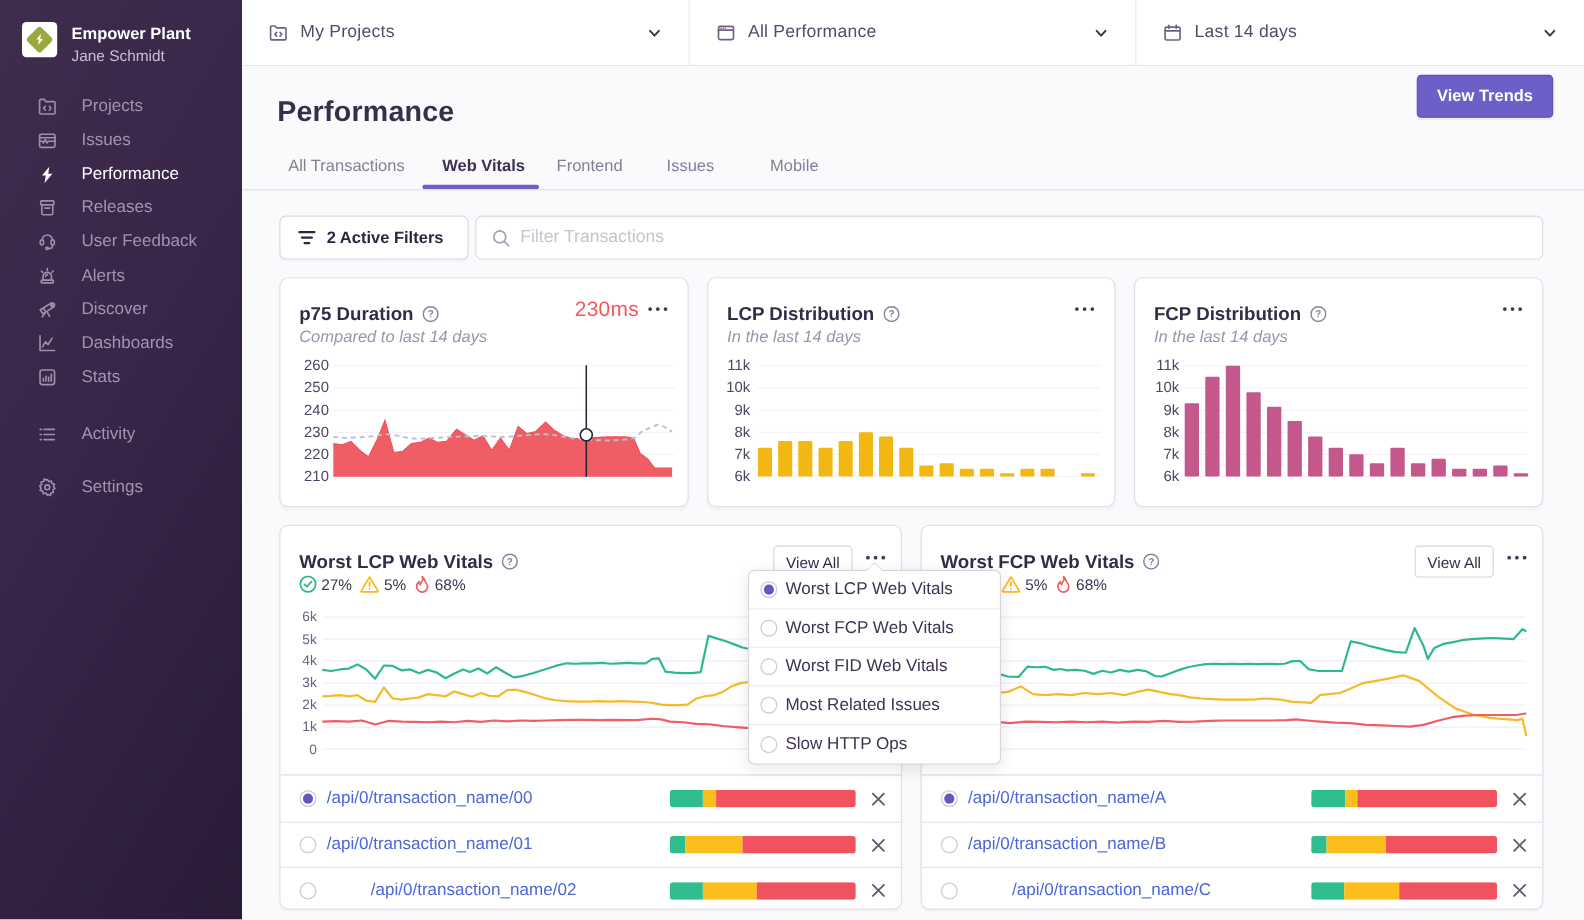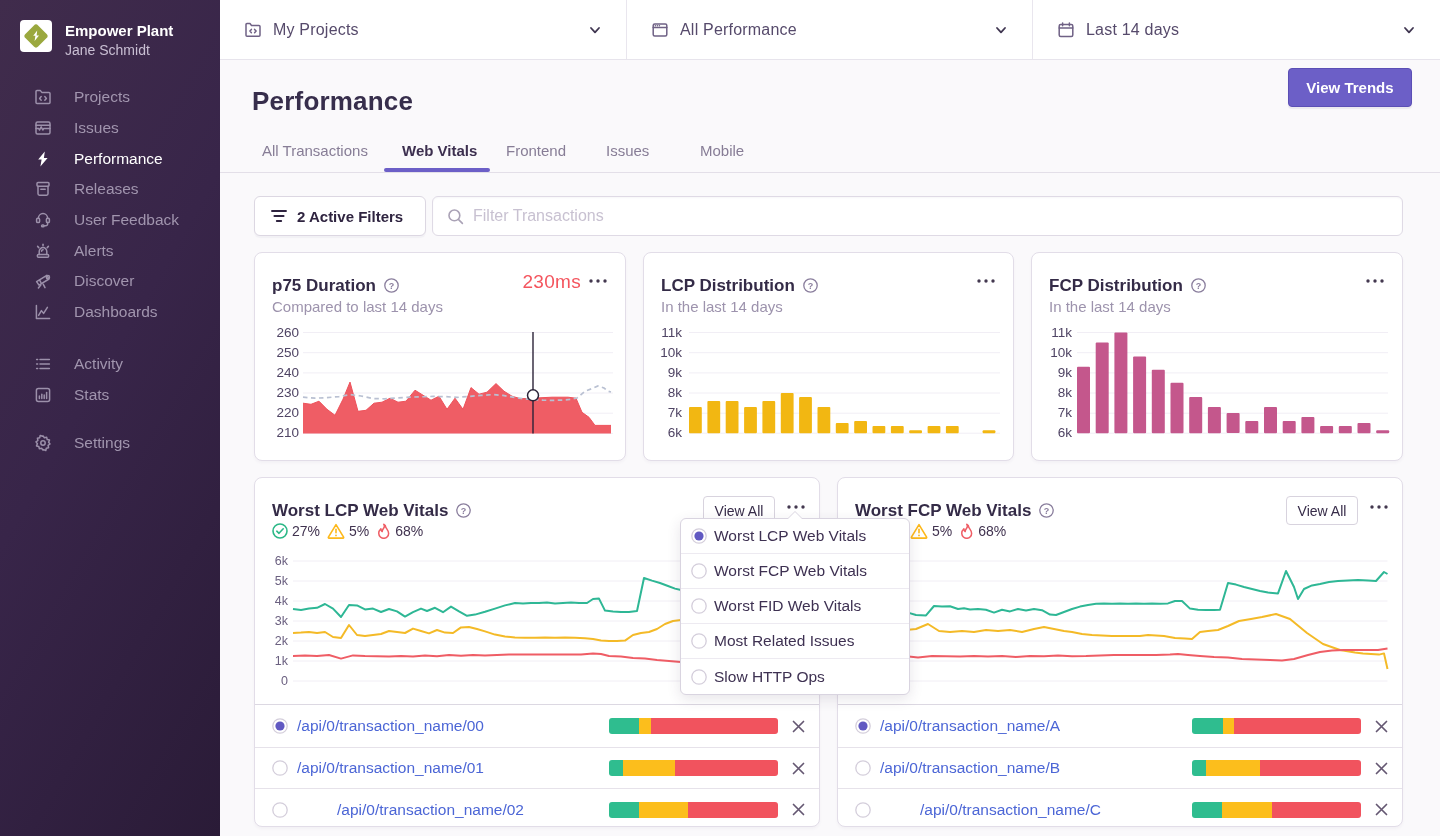--- a/index.html
+++ b/index.html
@@ -50,21 +50,21 @@
   border:1px solid #dfdae5; border-radius:6px; display:flex; align-items:center; padding-left:14px;
   box-shadow:inset 0 1px 2px rgba(60,48,100,.04); }
 .searchbox svg { margin-right:9px; }
 .searchbox .ph { font-size:16px; color:#c8c1d1; }
 
 
 .card { position:absolute; background:#fff; border:1px solid #e2dde8; border-radius:8px;
   box-shadow:0 2px 3px rgba(70,60,90,.04); }
 .ctitle { position:absolute; left:17px; top:23px; font-size:17px; font-weight:bold; color:#342b47; }
 .ctitle .hlp { margin-left:8px; font-weight:normal; }
-.csub { position:absolute; left:17px; top:45px; font-size:15px; color:#9d93ad; }
+.csub { position:absolute; left:17px; top:45px; font-size:15px; color:#9d93ad;font-style:italic; }
 .cdots { position:absolute; top:25px; }
 .cdots svg { display:block; }
 .c230 { position:absolute; right:44px; top:18px; font-size:19px; color:#f4555e; letter-spacing:.3px; }
 .viewall { position:absolute; width:72px; height:29px; background:#fff; border:1px solid #d8d3de;
   border-radius:4px; font-size:14px; font-weight:normal; color:#372c49; display:flex; align-items:center;
   justify-content:center; }
 .legend { position:absolute; left:17px; top:45px; display:flex; align-items:flex-start; font-size:14px; color:#40324f; }
 .legend svg { margin-right:4px; }
 .legend .lv { margin-right:7px; }
 
@@ -197,48 +197,48 @@
         <span class="nico">
           <svg width="18" height="18" viewBox="0 0 18 18">
             <g fill="none" stroke="currentColor" stroke-width="1.5" stroke-linecap="round" stroke-linejoin="round">
               <path d="M2.4 2.4 V15.6 H15.6"></path>
               <path d="M4.6 12.4 7.4 7.6 9.6 10.4 13.4 4.4"></path>
             </g>
           </svg>
         </span>
         <span>Dashboards</span>
       </div>
+<div class="nav-item">
+        <span class="nico">
+          <svg width="18" height="18" viewBox="0 0 18 18">
+            <g fill="none" stroke="currentColor" stroke-width="1.5" stroke-linecap="round" stroke-linejoin="round">
+              <rect x="2.4" y="2.4" width="13.2" height="13.2" rx="2"></rect>
+              <path d="M5.4 12.6 V10"></path>
+              <path d="M7.8 12.6 V8.2"></path>
+              <path d="M10.2 12.6 V9"></path>
+              <path d="M12.6 12.6 V6.4"></path>
+            </g>
+          </svg>
+        </span>
+        <span>Stats</span>
+      </div>
 <div class="nav-item" style="margin-top:21px">
         <span class="nico">
           <svg width="18" height="18" viewBox="0 0 18 18">
             <g fill="none" stroke="currentColor" stroke-width="1.5" stroke-linecap="round" stroke-linejoin="round">
               <path d="M6 4.4 h9.4"></path>
               <path d="M6 9 h9.4"></path>
               <path d="M6 13.6 h9.4"></path>
               <path d="M2.6 4.4 h1"></path>
               <path d="M2.6 9 h1"></path>
               <path d="M2.6 13.6 h1"></path>
             </g>
           </svg>
         </span>
         <span>Activity</span>
-      </div>
-<div class="nav-item">
-        <span class="nico">
-          <svg width="18" height="18" viewBox="0 0 18 18">
-            <g fill="none" stroke="currentColor" stroke-width="1.5" stroke-linecap="round" stroke-linejoin="round">
-              <rect x="2.4" y="2.4" width="13.2" height="13.2" rx="2"></rect>
-              <path d="M5.4 12.6 V10"></path>
-              <path d="M7.8 12.6 V8.2"></path>
-              <path d="M10.2 12.6 V9"></path>
-              <path d="M12.6 12.6 V6.4"></path>
-            </g>
-          </svg>
-        </span>
-        <span>Stats</span>
       </div>
 <div class="nav-item" style="margin-top:18px">
         <span class="nico">
           <svg width="18" height="18" viewBox="0 0 18 18">
             <g fill="none" stroke="currentColor" stroke-width="1.5" stroke-linecap="round" stroke-linejoin="round">
               <circle cx="9" cy="9" r="2.2"></circle>
               <path d="M9 1.9 l1.4 1.9 2.3-.5.5 2.3 2.3.5-.9 2.2 1.4 1.7-1.9 1.4.5 2.3-2.3.5-.5 2.3-2.2-.9L9 16.1l-1.4-1.9-2.3.5-.5-2.3-2.3-.5.9-2.2L2 7.9l1.9-1.4-.5-2.3 2.3-.5.5-2.3 2.2.9Z"></path>
             </g>
           </svg>
         </span>

